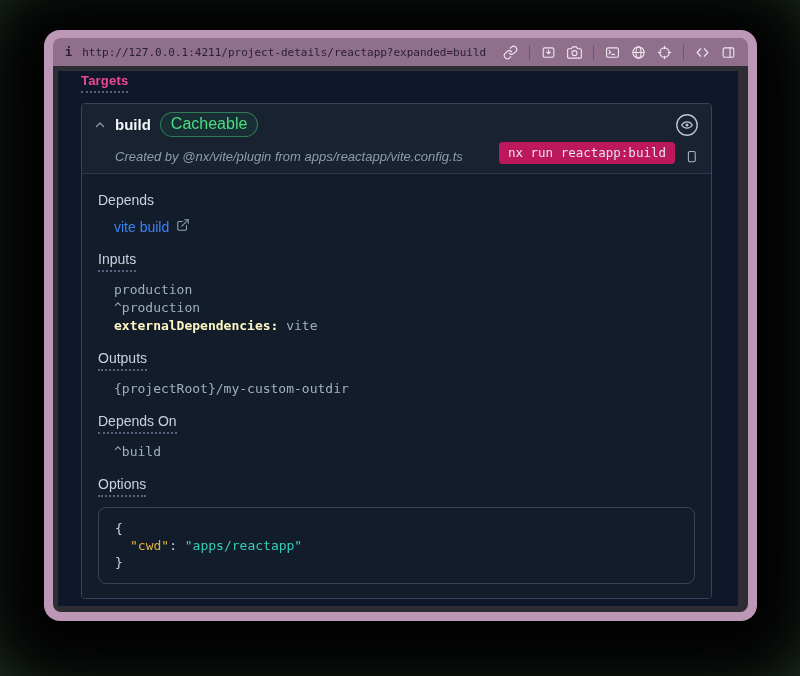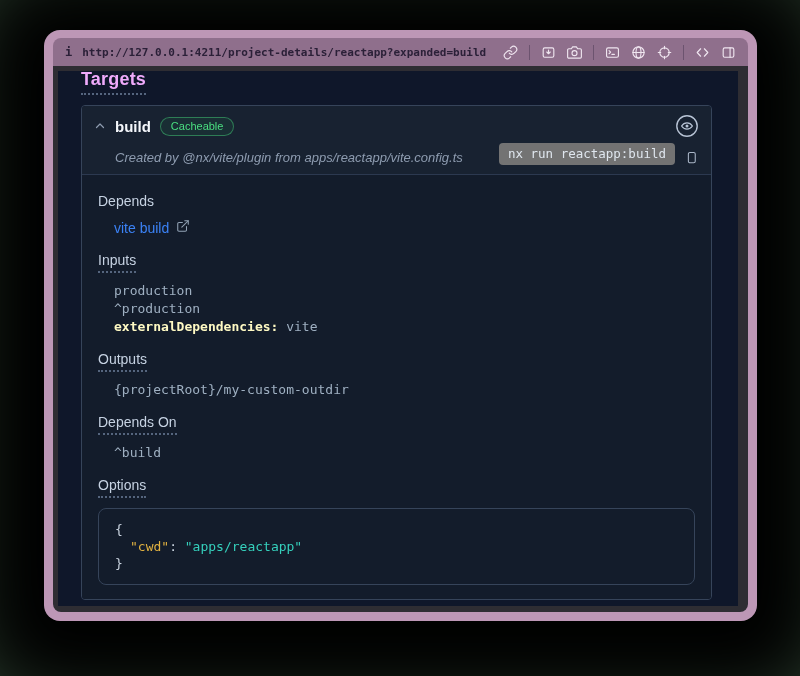--- a/index.html
+++ b/index.html
@@ -30,21 +30,21 @@
     border-radius: 8px 8px 0 0;
     display: flex; align-items: center;
     padding: 0 12px 0 12px; gap: 10px;
   }
   .info-glyph {
     font-family: "DejaVu Sans Mono", "Liberation Mono", monospace;
     font-weight: bold; font-size: 12px; color: #2b2038;
   }
   .url {
     font-family: "DejaVu Sans Mono", "Liberation Mono", monospace;
-    font-weight: bold; font-size: 11px; color: #2b2038;
+    font-weight: normal; font-size: 11px; color: #2b2038;
     white-space: nowrap; overflow: hidden;
   }
   .tb-icons { margin-left: auto; display: flex; align-items: center; gap: 11px; color: #f0e6f0; }
   .tb-btn { display: inline-flex; cursor: pointer; }
   .tb-btn svg { width: 15px; height: 15px; stroke: currentColor; fill: none; stroke-width: 1.8; stroke-linecap: round; stroke-linejoin: round; }
   .tb-sep { width: 1px; height: 15px; background: rgba(43,32,56,0.35); }
   
   .inner {
     flex: 1; min-height: 0;
     background: #2e2d33;
@@ -54,50 +54,50 @@
   .viewport {
     width: 100%; height: 100%;
     background: #0f172a;
     overflow: hidden;
     padding: 0 26px 0 23px;
   }
   .dotted { border-bottom: 2px dotted #55657e; padding-bottom: 3px; }
   .page-heading {
     display: inline-block;
     margin-top: -8px;
-    font-size: 18px; font-weight: 700; color: #f0abfc;
+    font-size: 13px; font-weight: 700; color: #ec4899;
     letter-spacing: 0.2px;
   }
   
   .card {
     border: 1px solid #36445a; border-radius: 4px;
     margin-top: 10px; overflow: hidden;
   }
   .card-header { background: #182231; border-bottom: 1px solid #2c3950; padding: 8px 12px 9px 12px; }
   .hdr-row1 { display: flex; align-items: center; gap: 9px; }
   .hdr-row2 { display: flex; align-items: flex-end; gap: 9px; margin-top: 5px; padding-left: 21px; }
   .chev { display: inline-flex; color: #8e9cb0; cursor: pointer; }
   .chev svg { width: 12px; height: 12px; stroke: currentColor; fill: none; stroke-width: 2.4; stroke-linecap: round; stroke-linejoin: round; }
   .target-name { font-size: 15px; font-weight: 700; color: #f4f7fb; }
   .badge {
-    font-size: 11px; color: #4ade80;
+    font-size: 16px; color: #4ade80;
     background: rgba(34,197,94,0.08);
     border: 1px solid rgba(74,222,128,0.45);
     border-radius: 999px; padding: 2px 10px 3px;
   }
   .eye-btn {
     margin-left: auto; width: 24px; height: 24px;
     background: none; border: none; padding: 0;
     color: #b7c3d4; cursor: pointer; display: inline-flex;
   }
   .eye-btn svg { width: 24px; height: 24px; stroke: currentColor; fill: none; stroke-linecap: round; stroke-linejoin: round; }
   .created-by { font-size: 13px; font-style: italic; color: #8e9cb0; }
   .chip {
     margin-left: auto;
-    background: #737373; color: #dfe6ee;
+    background: #be185d; color: #dfe6ee;
     border-radius: 4px; padding: 3px 9px 4px;
     font-size: 12.5px; cursor: pointer; white-space: nowrap;
   }
   .copy-btn { background: none; border: none; padding: 0; color: #aab7c8; cursor: pointer; display: inline-flex; }
   .copy-btn svg { width: 15px; height: 15px; stroke: currentColor; fill: none; stroke-width: 1.7; stroke-linejoin: round; }
   .card-body { background: #131c2b; padding: 17px 16px 14px; }
   .section { margin-bottom: 14px; }
   .section-label { display: inline-block; font-size: 14px; font-weight: 500; color: #c6d2e2; }
   .section-content { margin: 9px 0 0 16px; }
   .mono { font-family: "DejaVu Sans Mono", "Liberation Mono", monospace; }

